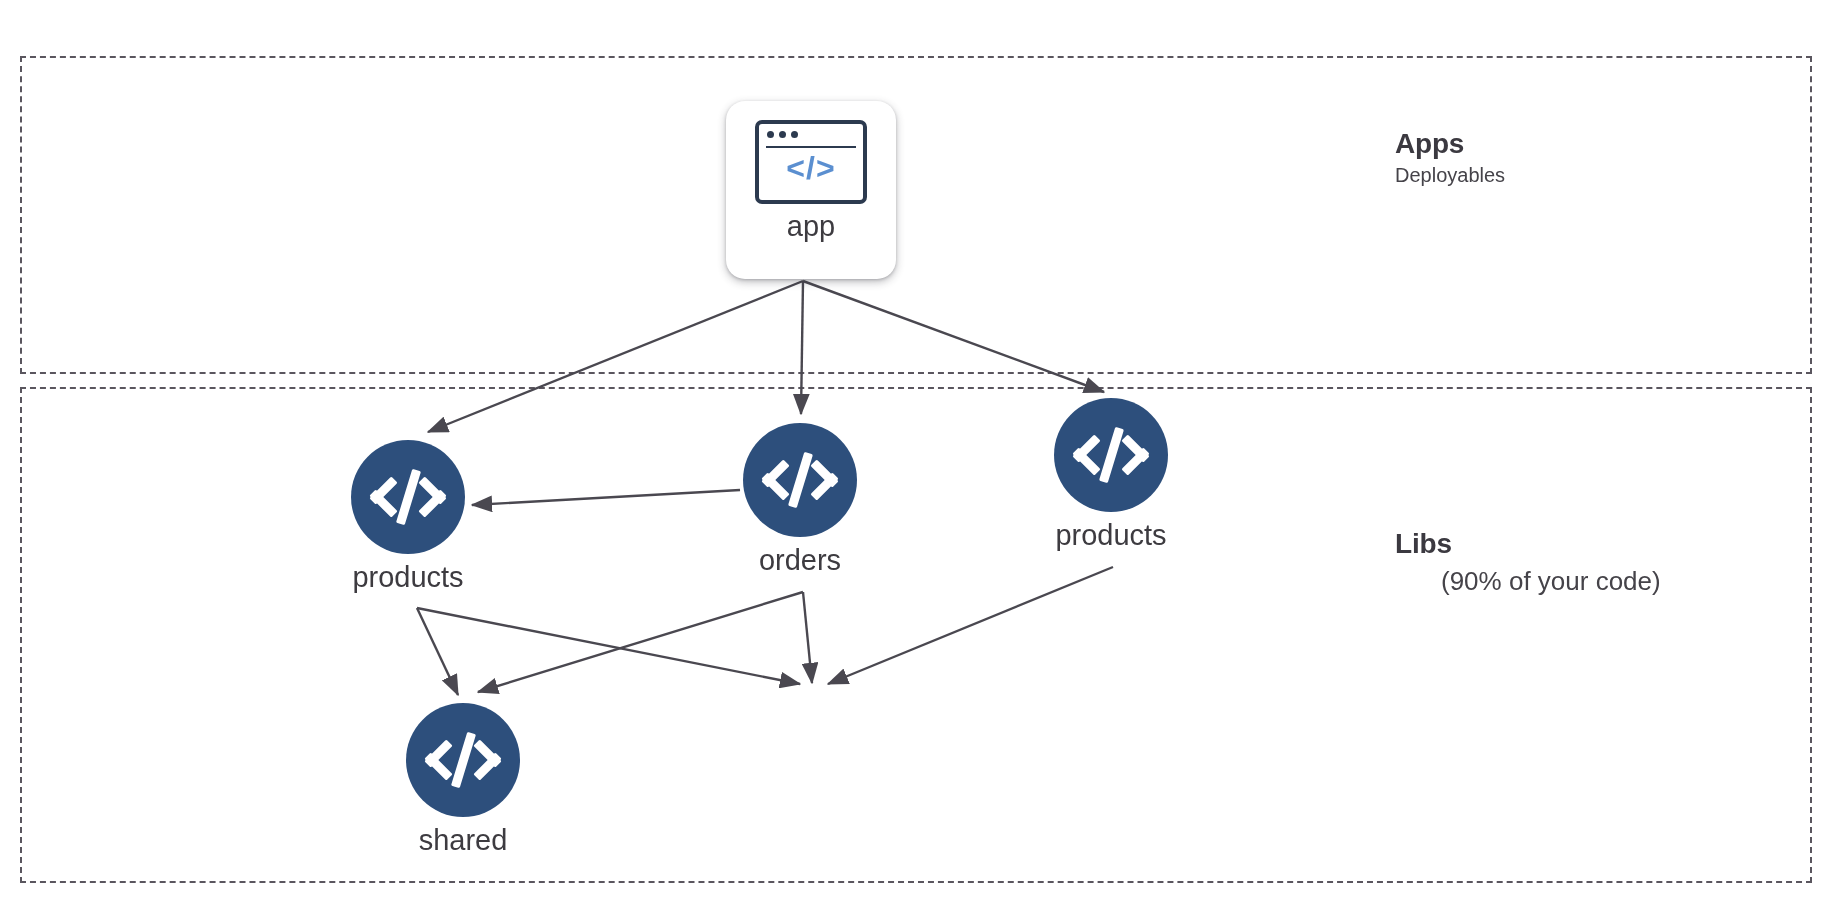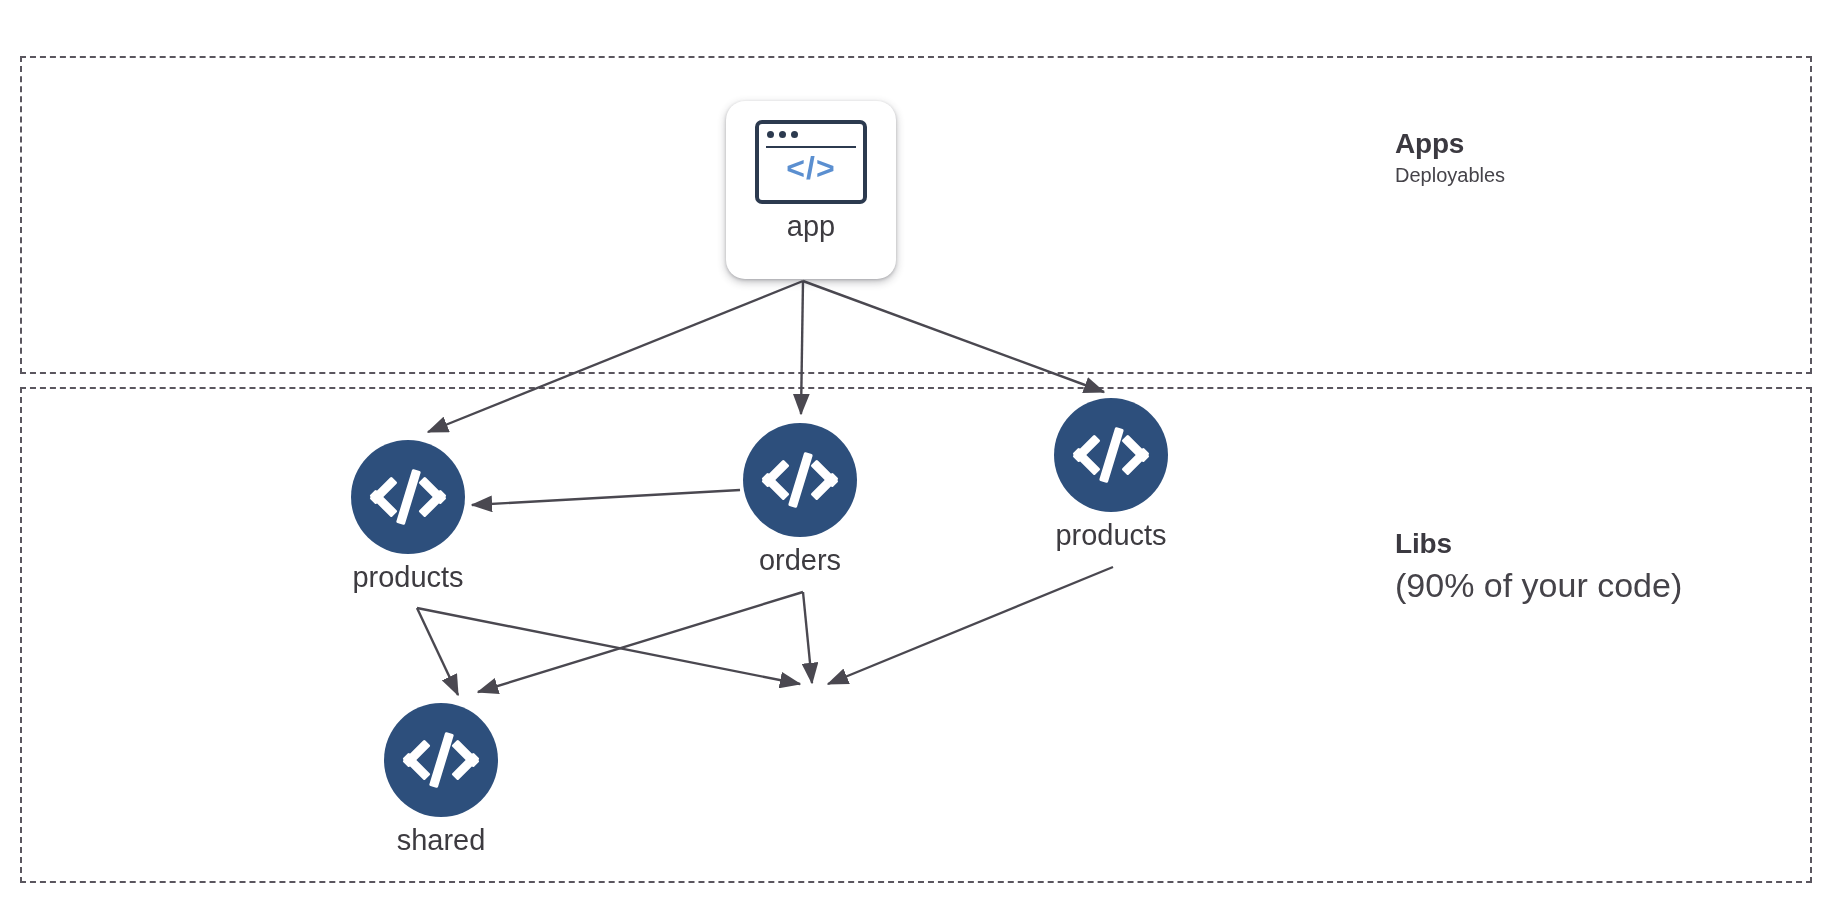--- a/index.html
+++ b/index.html
@@ -43,21 +43,21 @@
     letter-spacing: -0.2px;
     color: #3b3940;
   }
   .caption .cap-sub {
     display: block;
     font-size: 20px;
     font-weight: normal;
     color: #454349;
     margin-top: 4px;
   }
-  .caption.small .cap-sub { font-size: 34px; margin-top: 6px; }
+  .caption.small .cap-sub { font-size: 26px; margin-top: 6px; margin-left: 46px; }
   #apps-caption { left: 1395px; top: 128px; }
   #libs-caption { left: 1395px; top: 528px; }
 
   
   #edges {
     position: absolute;
     left: 0; top: 0;
     width: 1838px;
     height: 920px;
     pointer-events: none;
@@ -168,21 +168,21 @@
   .lib-label {
     margin-top: 7px;
     font-size: 29px;
     color: #3d3b40;
     white-space: nowrap;
   }
 
   #node-products { left: 351px; top: 440px; }
   #node-orders   { left: 743px; top: 423px; }
   #node-checkout { left: 1054px; top: 398px; }
-  #node-shared   { left: 384px; top: 703px; text-align: center; }
+  #node-shared   { left: 406px; top: 703px; text-align: center; }
   #node-core     { left: 753px; top: 691px; }
 </style>
 </head>
 <body>
 
 <div id="stage">
 
   <div class="section-box" id="apps-box"></div>
   <div class="section-box" id="libs-box"></div>
 

